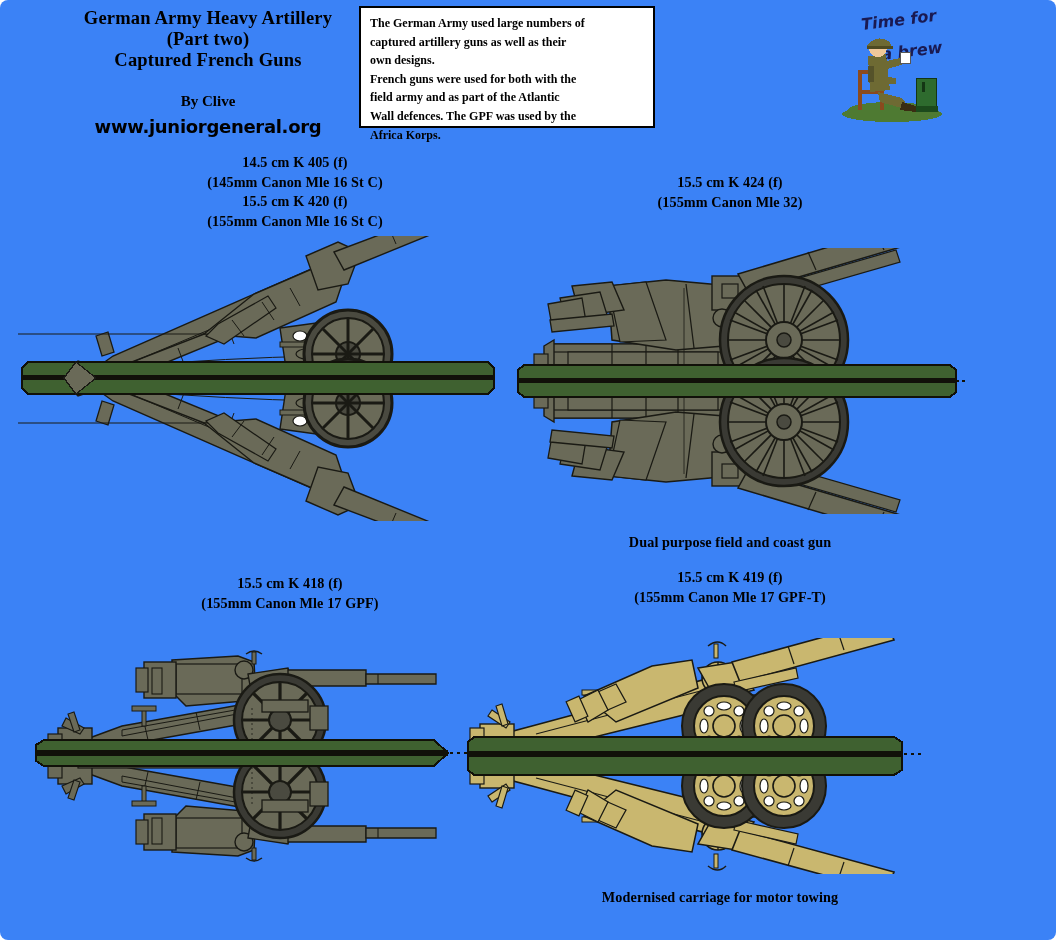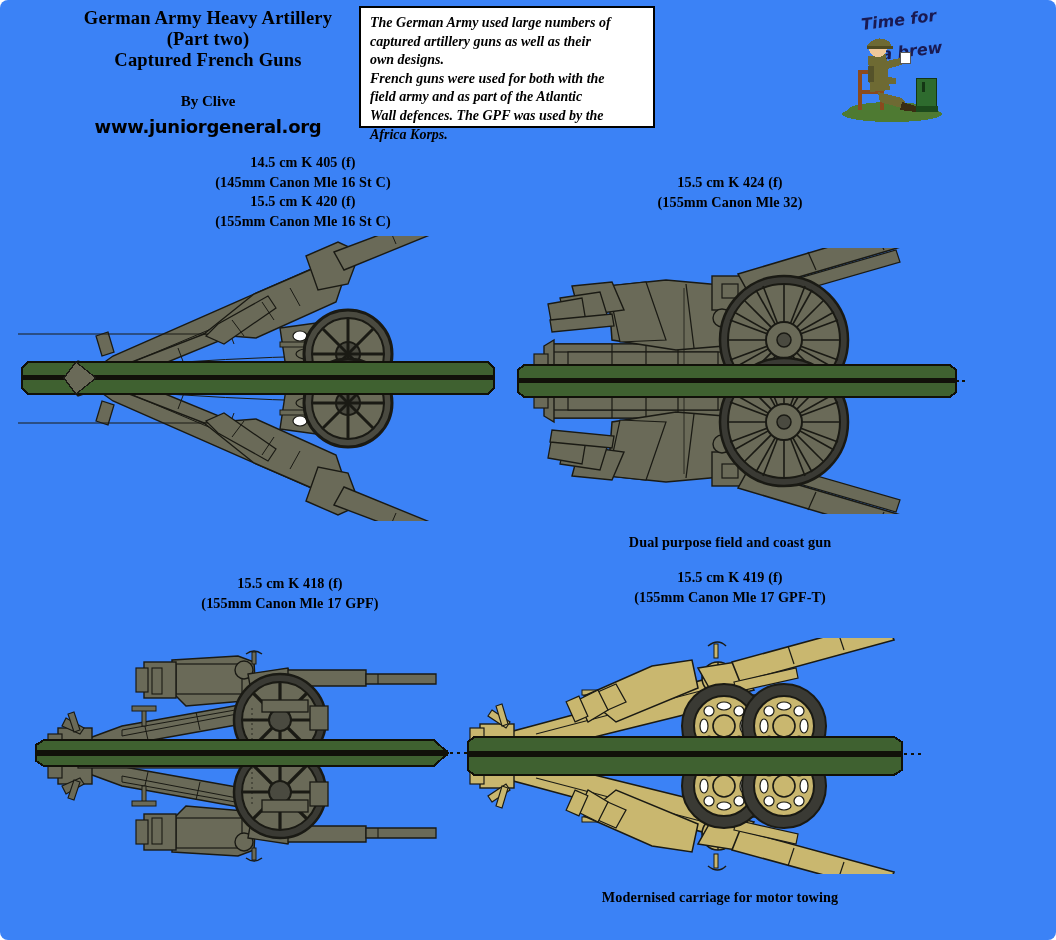--- a/index.html
+++ b/index.html
@@ -58,25 +58,24 @@
     top: 6px;
     width: 296px;
     height: 122px;
     border: 2px solid #000000;
     box-sizing: border-box;
     background: #ffffff;
   }
   .blurb-text {
     font-family: "Liberation Serif", serif;
     font-weight: bold;
-    font-size: 14px;
+    font-size: 12px;
     line-height: 18.6px;
     padding: 6px 24px 0 9px;
     white-space: pre-line;
-    font-style: italic;
   }
 
   
   .brew-logo {
     position: absolute;
     left: 824px;
     top: 6px;
     width: 136px;
     height: 118px;
   }
@@ -86,21 +85,21 @@
   .caption {
     position: absolute;
     text-align: center;
     font-family: "Liberation Serif", serif;
     font-weight: bold;
     font-size: 14.2px;
     line-height: 19.5px;
     white-space: pre-line;
     letter-spacing: 0.1px;
   }
-  .cap-a { left: 158px; top: 153px; width: 290px; }
+  .cap-a { left: 150px; top: 153px; width: 290px; }
   .cap-b { left: 590px; top: 173px; width: 280px; }
   .cap-b-sub { left: 590px; top: 533px; width: 280px; }
   .cap-c { left: 140px; top: 574px; width: 300px; }
   .cap-d { left: 575px; top: 568px; width: 310px; }
   .cap-d-sub { left: 555px; top: 888px; width: 330px; }
 
   
   .gun {
     position: absolute;
   }

